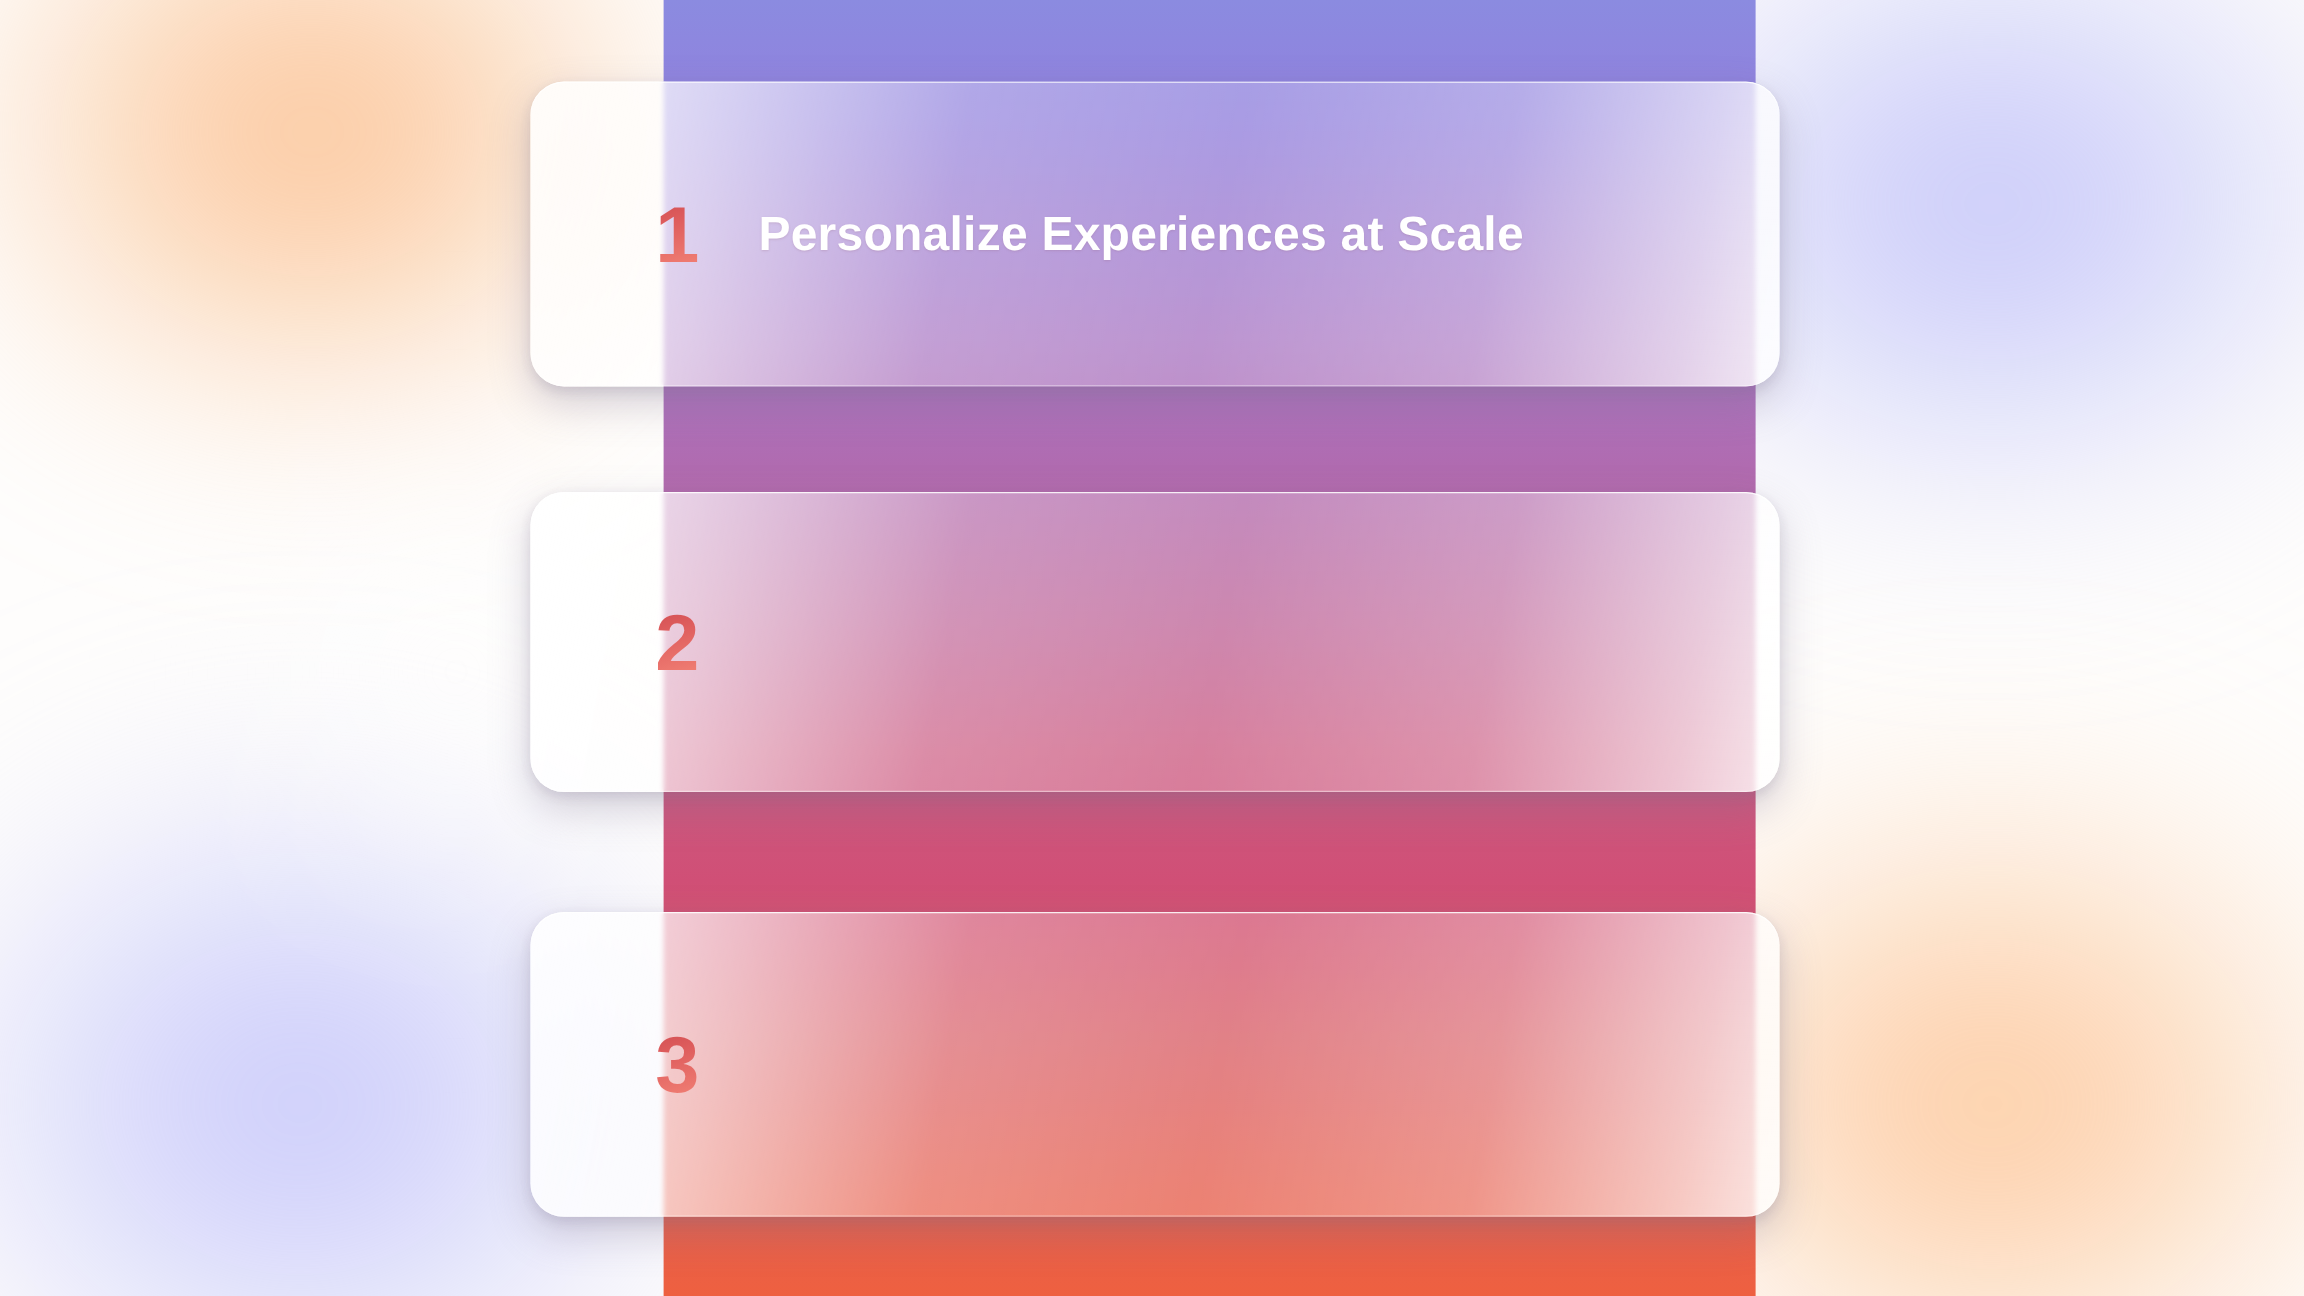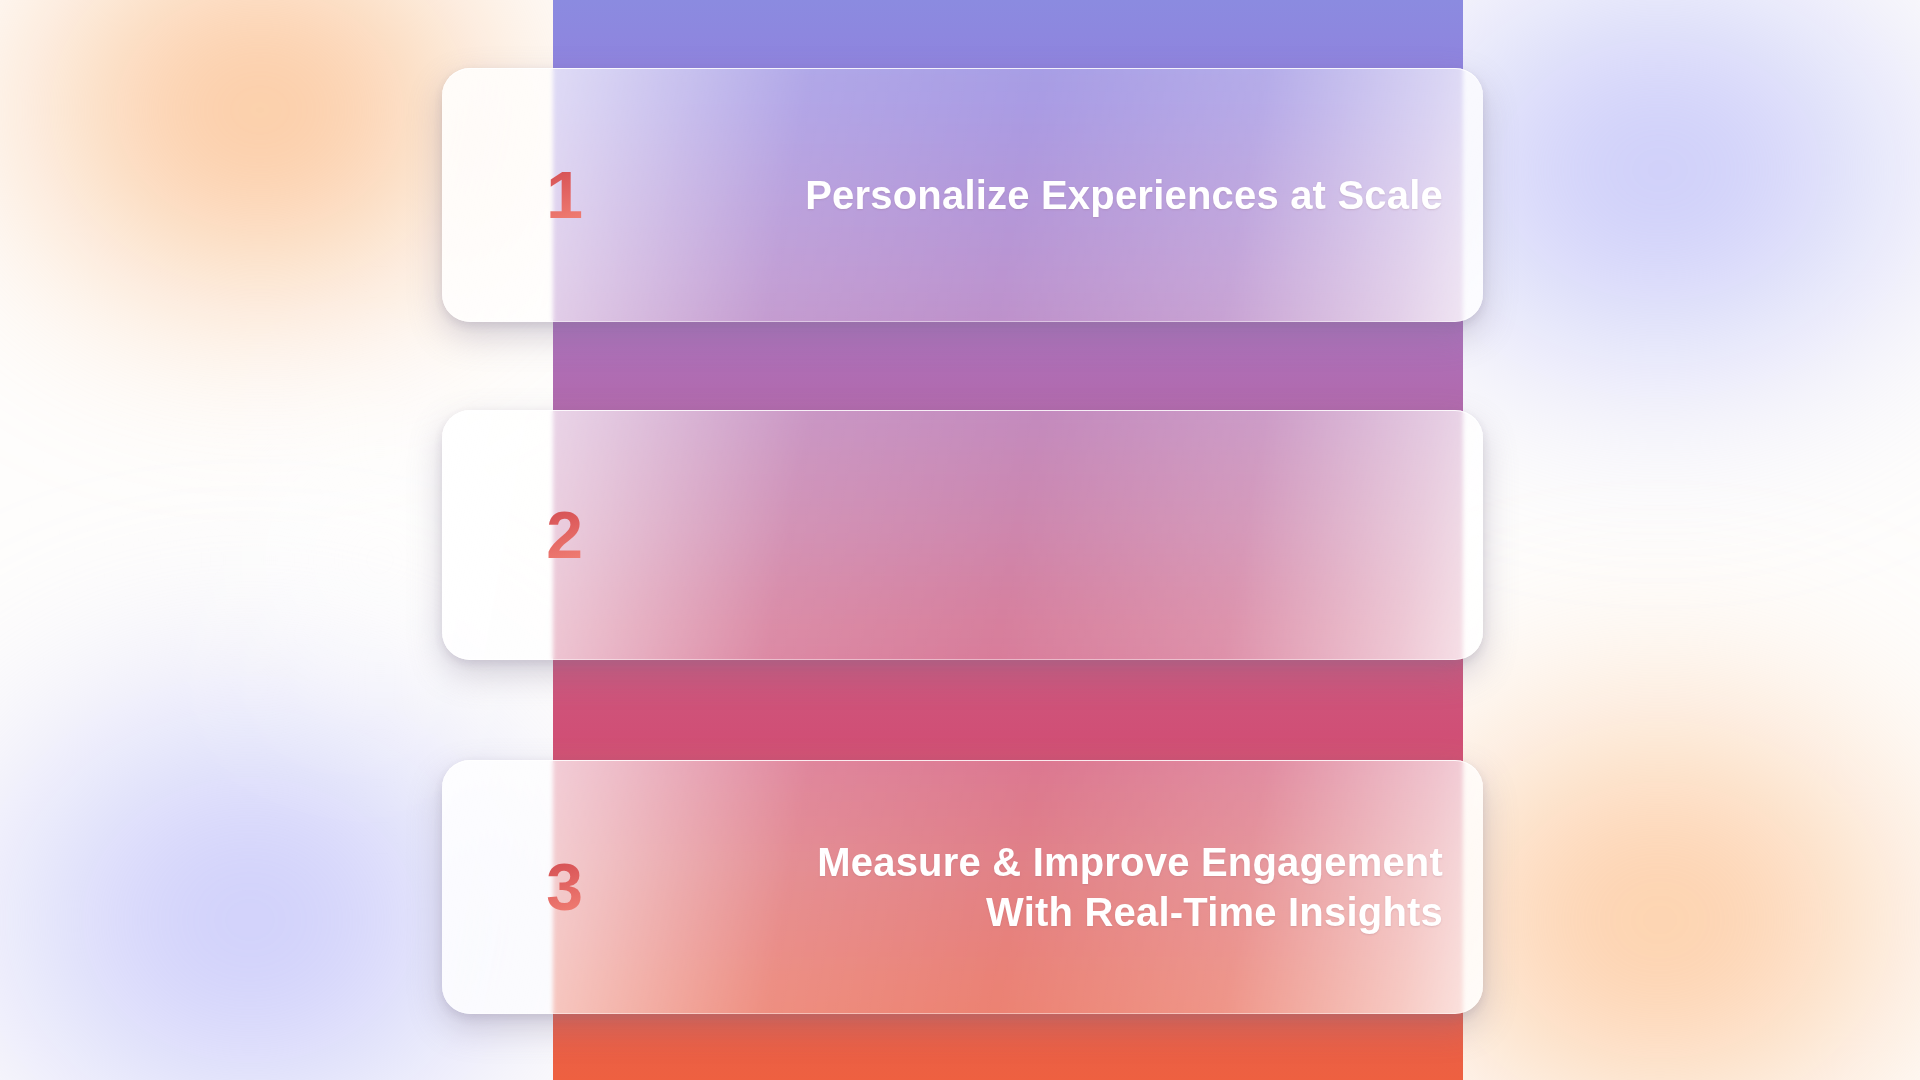--- a/index.html
+++ b/index.html
@@ -114,21 +114,21 @@
     background-clip:text;
     color:transparent;
     -webkit-text-fill-color:transparent;
     text-shadow:none;
   }
 
   .card-title {
     position:absolute;
     left:190px;
     right:40px;
-    text-align:right;
+    text-align:left;
     color:#ffffff;
     font-size:40px;
     font-weight:700;
     line-height:1.25;
     letter-spacing:0.2px;
     text-shadow:0 1px 2px rgba(140,90,110,0.22);
     white-space:pre-line;
   }
 </style>
 </head>
@@ -152,18 +152,16 @@
       <div class="card-number">1</div>
       <div class="card-title">Personalize Experiences at Scale</div>
     </div>
 
     <div class="card" id="card-2">
       <div class="card-number">2</div>
     </div>
 
     <div class="card" id="card-3">
       <div class="card-number">3</div>
-      <div class="card-title">Measure &amp; Improve Engagement
-With Real-Time Insights</div>
     </div>
 
   </div>
 </div>
 
 </body></html>

